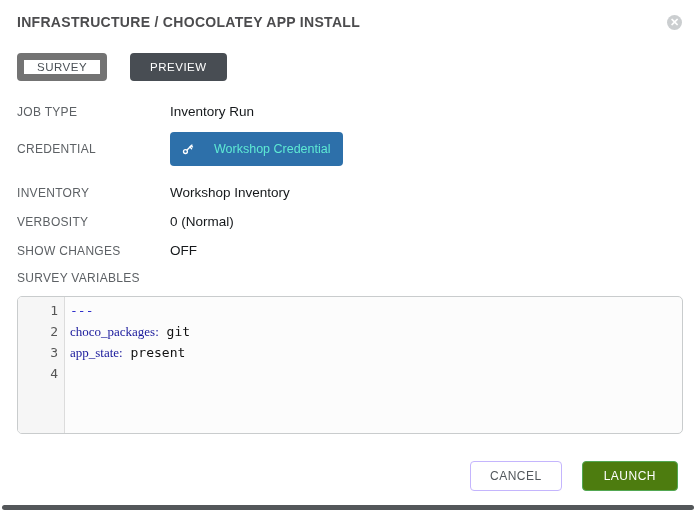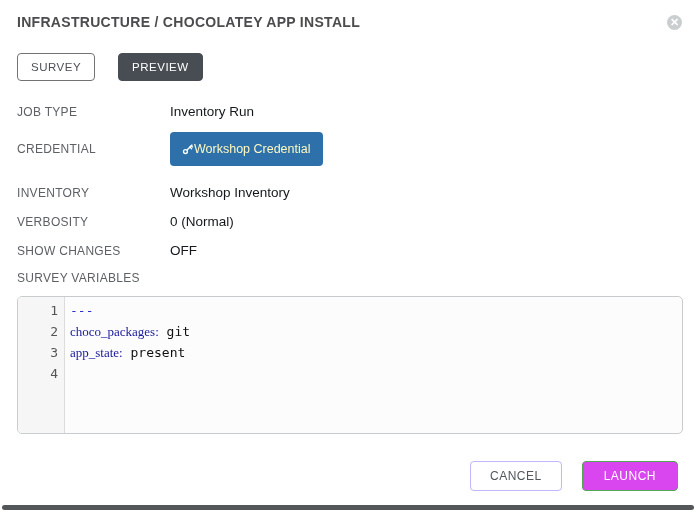--- a/index.html
+++ b/index.html
@@ -53,21 +53,21 @@
     gap: 23px;
   }
   .tab {
     box-sizing: border-box;
     height: 28px;
     padding: 0 13px;
     font-family: "Liberation Sans", sans-serif;
     font-size: 11.5px;
     letter-spacing: 0.5px;
     border-radius: 4px;
-    border: 1px solid #737373;
+    border: 7px solid #737373;
     background: #ffffff;
     color: #4a5056;
     cursor: pointer;
   }
   .tab.active {
     background: #484d53;
     border-color: #484d53;
     color: #ffffff;
   }
   
@@ -86,27 +86,27 @@
     letter-spacing: 0.3px;
     color: #5d6165;
   }
   .detail-value {
     font-size: 13.5px;
     color: #15181b;
   }
   .cred-badge {
     display: inline-flex;
     align-items: center;
-    gap: 0;
+    gap: 20px;
     height: 24px;
     padding: 17px 12px;
     border: none;
     border-radius: 4px;
     background: #2d70aa;
-    color: #fef9c3;
+    color: #5eead4;
     font-family: "Liberation Sans", sans-serif;
     font-size: 12.5px;
     cursor: pointer;
   }
   .key-icon { display: inline-flex; width: 12px; height: 12px; }
   
   .ev-label {
     margin-top: 0;
     font-size: 12px;
     letter-spacing: 0.3px;
@@ -168,21 +168,21 @@
     cursor: pointer;
   }
   .btn-cancel {
     padding: 0 19px;
     background: #ffffff;
     border: 1px solid #c4b5fd;
     color: #52575c;
   }
   .btn-launch {
     padding: 0 21px;
-    background: #d946ef;
+    background: #4d7c0f;
     border: 1px solid #52a752;
     color: #ffffff;
   }
   
   .bottom-bar {
     position: absolute;
     left: 2px;
     right: 2px;
     bottom: 5px;
     height: 5px;

